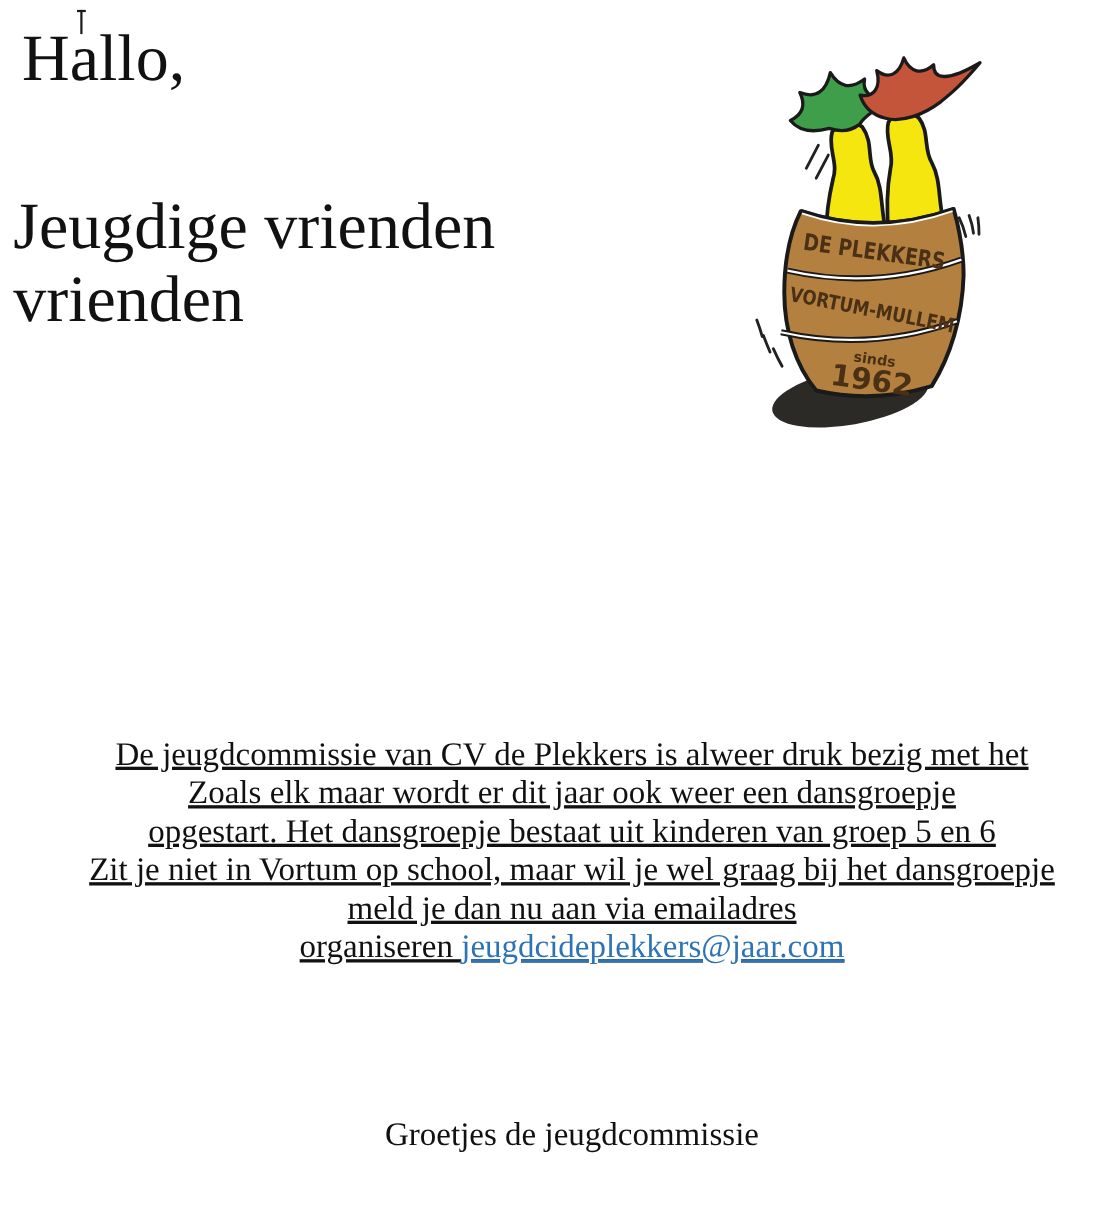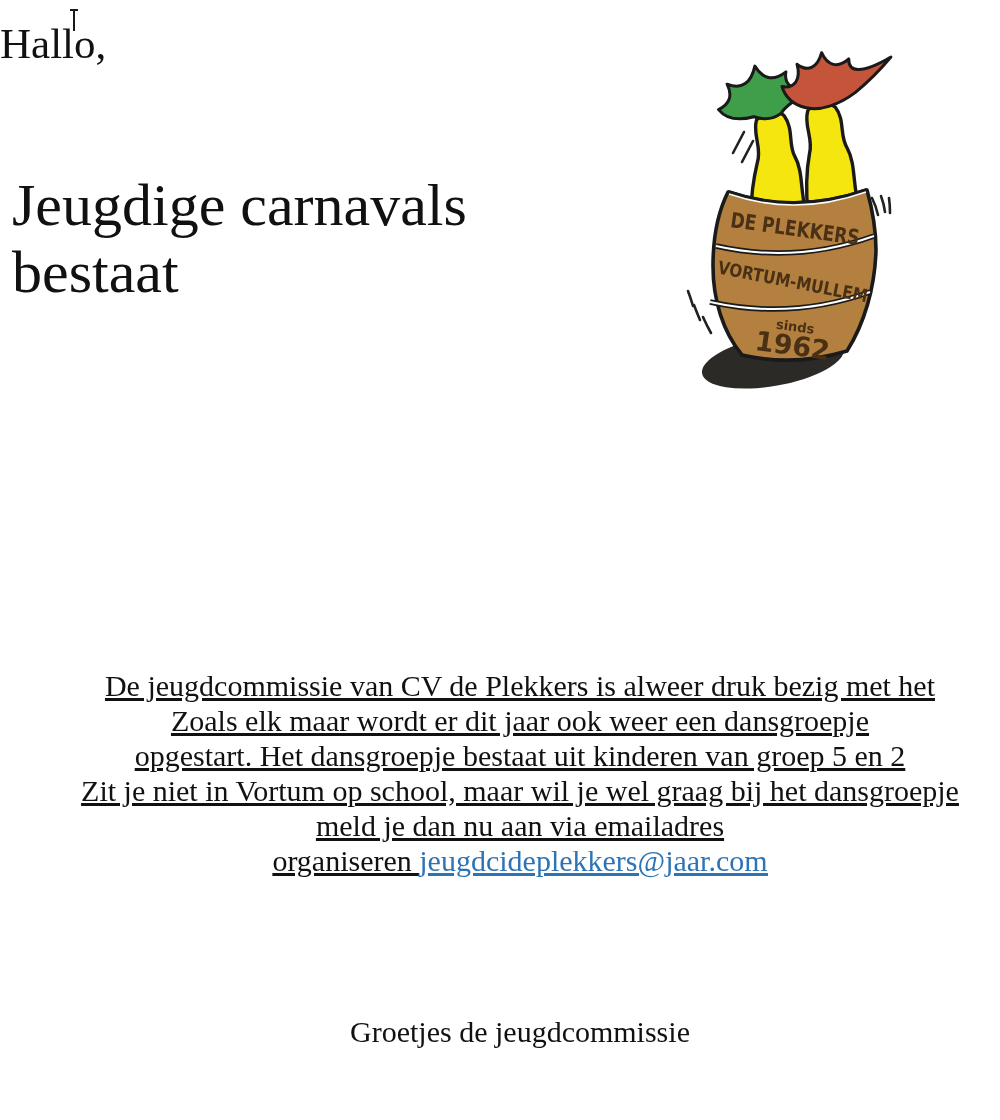--- a/index.html
+++ b/index.html
@@ -9,22 +9,22 @@
     background:#ffffff;
     overflow:hidden;
     font-family:"Liberation Serif", serif;
     color:#111111;
   }
   
   .caret{position:absolute;left:73px;top:9px;width:2px;height:22px;background:#1a1a1a;}
   .caret::before{content:"";position:absolute;left:-3px;top:0;width:8px;height:2px;background:#1a1a1a;}
 
   .h1{
-    position:absolute;left:0;top:19px;
-    font-size:43px;line-height:1.15;
+    position:absolute;left:20px;top:19px;
+    font-size:60px;line-height:1.15;
     white-space:nowrap;
   }
   .h2{
     position:absolute;left:12px;top:172px;
     width:600px;
     font-size:60px;line-height:1.12;
   }
 
   .logo{position:absolute;left:680px;top:50px;}
 
@@ -47,21 +47,21 @@
 </style>
 </head>
 <body>
 
 <div class="page">
 
   <div class="caret"></div>
 
   <div class="h1">Hallo,</div>
 
-  <div class="h2">Jeugdige carnavals bestaat</div>
+  <div class="h2">Jeugdige vrienden vrienden</div>
 
   <svg class="logo" width="230" height="350" viewBox="0 0 230 350">
 
     <ellipse cx="93" cy="311" rx="72" ry="25" transform="rotate(-10 93 311)" fill="#2b2a27"></ellipse>
 
     <g transform="translate(8,0) rotate(-8 120 150)" stroke="#1a1a1a" stroke-width="3.4" stroke-linejoin="round">
       <path d="M 80 64 C 74 78, 82 92, 75 106 C 68 124, 63 142, 61 162 L 61 178
                L 118 178 L 116 158 C 114 138, 119 120, 113 105
                C 108 92, 116 78, 108 63 C 99 54, 87 54, 80 64 Z" fill="#f6e60f"></path>
       <path d="M 132 62 C 126 76, 134 90, 128 104 C 122 122, 119 142, 118 164 L 118 180
@@ -104,21 +104,21 @@
       <path d="M 209 148 Q 210 155, 210 163"></path>
       <path d="M 8 241 Q 11 249, 13 256"></path>
       <path d="M 14 255 Q 17 263, 20 270"></path>
       <path d="M 23 267 Q 27 276, 31 283"></path>
     </g>
   </svg>
 
   <div class="bodytext">
     <div class="bline">De jeugdcommissie van CV de Plekkers is alweer druk bezig met het</div>
     <div class="bline">Zoals elk maar wordt er dit jaar ook weer een dansgroepje</div>
-    <div class="bline">opgestart. Het dansgroepje bestaat uit kinderen van groep 5 en 2</div>
+    <div class="bline">opgestart. Het dansgroepje bestaat uit kinderen van groep 5 en 6</div>
     <div class="bline">Zit je niet in Vortum op school, maar wil je wel graag bij het dansgroepje</div>
     <div class="bline">meld je dan nu aan via emailadres</div>
     <div class="bline"><span>organiseren </span><a class="email" href="#">jeugdcideplekkers@jaar.com</a></div>
   </div>
 
   <div class="closing">Groetjes de jeugdcommissie</div>
 
 </div>
 
 </body></html>

